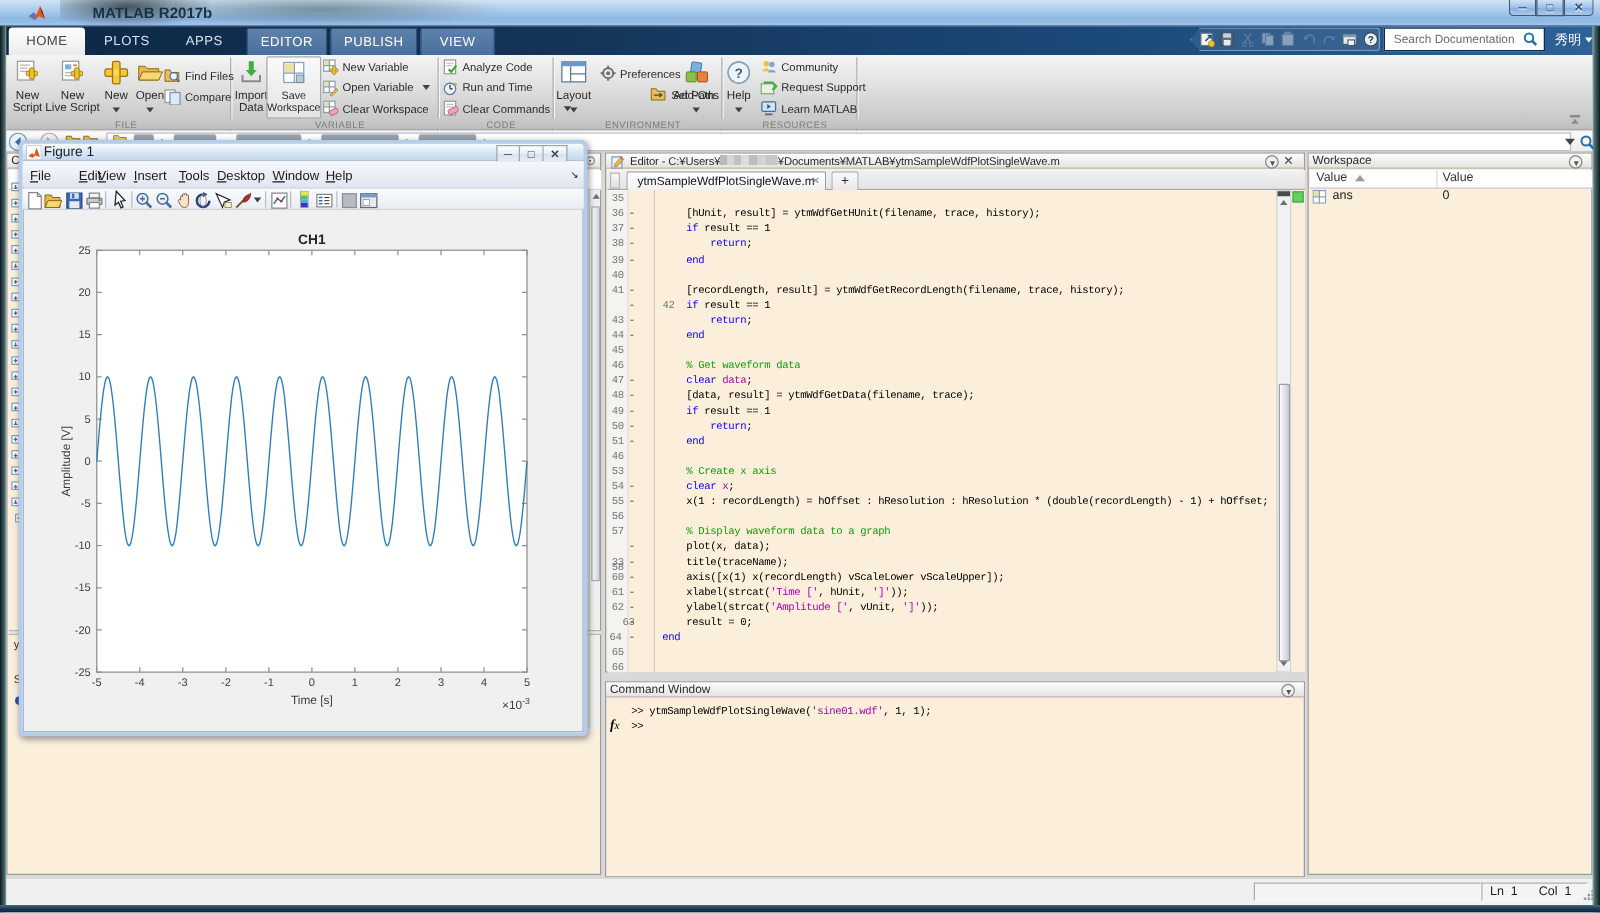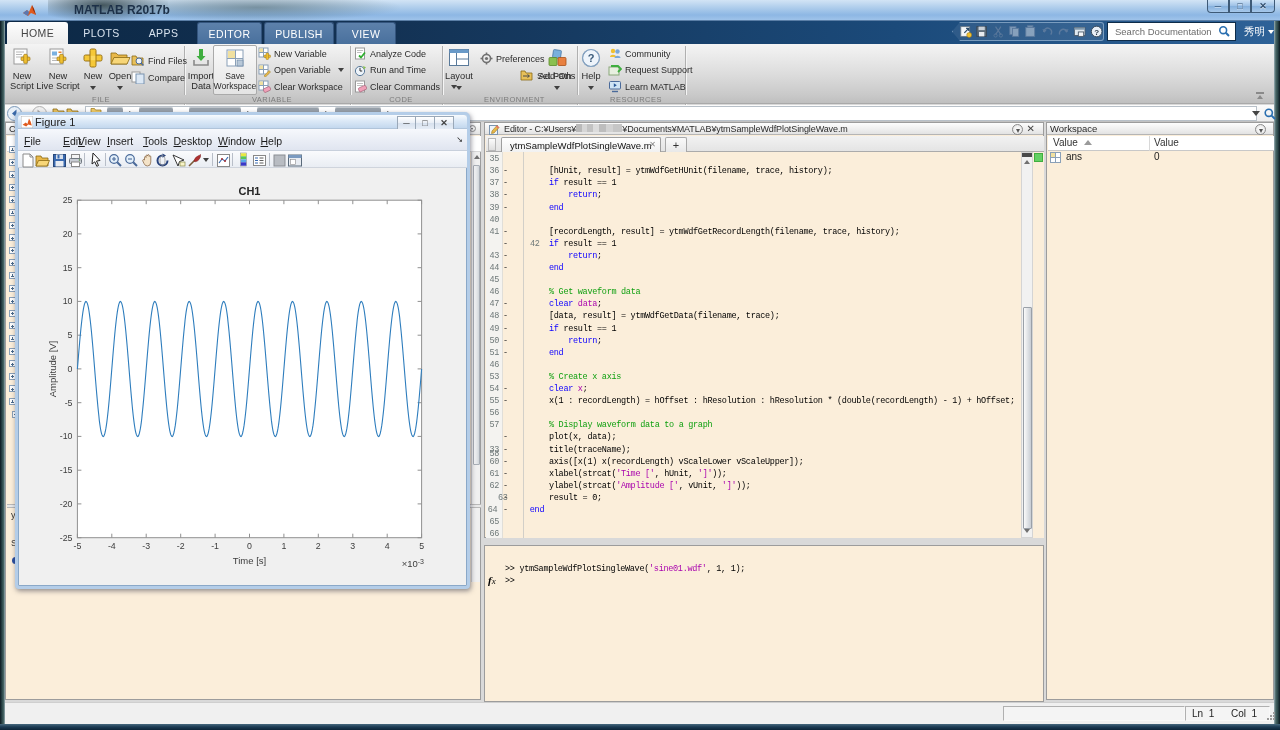--- a/index.html
+++ b/index.html
@@ -683,20 +683,24 @@
         <div class="abs" style="left:0.5px;top:154px;width:9px;height:222px;border:1px solid #9aa0a8;border-radius:1px;background:linear-gradient(90deg,#fafafa,#c8cdd4);"></div>
         <div class="abs" style="left:1px;top:374px;width:8px;height:8px;">
             <div style="width:0;height:0;border-left:3px solid transparent;border-right:3px solid transparent;border-top:4px solid #707070;margin:2px auto;"></div>
           </div>
       </div>
       <div class="abs" style="left:548px;top:0.5px;width:9px;height:9px;background:#63d063;border:1px solid #3fae3f;"></div>
     </div>
   </div>
 
   <div class="panel" style="left:479px;top:423px;width:560px;height:157px;">
+    <div class="phead">
+        <div class="ptitle" style="left:3px;">Command Window</div>
+      <div class="circbtn" style="right:7px;top:1px;"></div>
+      </div>
     <div class="abs" style="left:1px;top:13px;right:1px;bottom:1px;background:#fbeeda;font-family:'Liberation Mono',monospace;font-size:8.5px;letter-spacing:-0.3px;color:#000;">
       <div class="abs" style="left:19px;top:5px;">&gt;&gt; ytmSampleWdfPlotSingleWave(<span class="st">'sine01.wdf'</span>, 1, 1);</div>
       <div class="abs" style="left:2px;top:15px;font-family:'Liberation Serif',serif;font-style:italic;font-size:11px;letter-spacing:0;"><b>f</b><span style="font-size:9px;">x</span></div>
       <div class="abs" style="left:19px;top:17px;">&gt;&gt;</div>
     </div>
   </div>
 
   <div class="panel" style="left:1041px;top:2;width:228px;height:578px;">
     <div class="phead">
         <div class="ptitle" style="left:3px;">Workspace</div>

